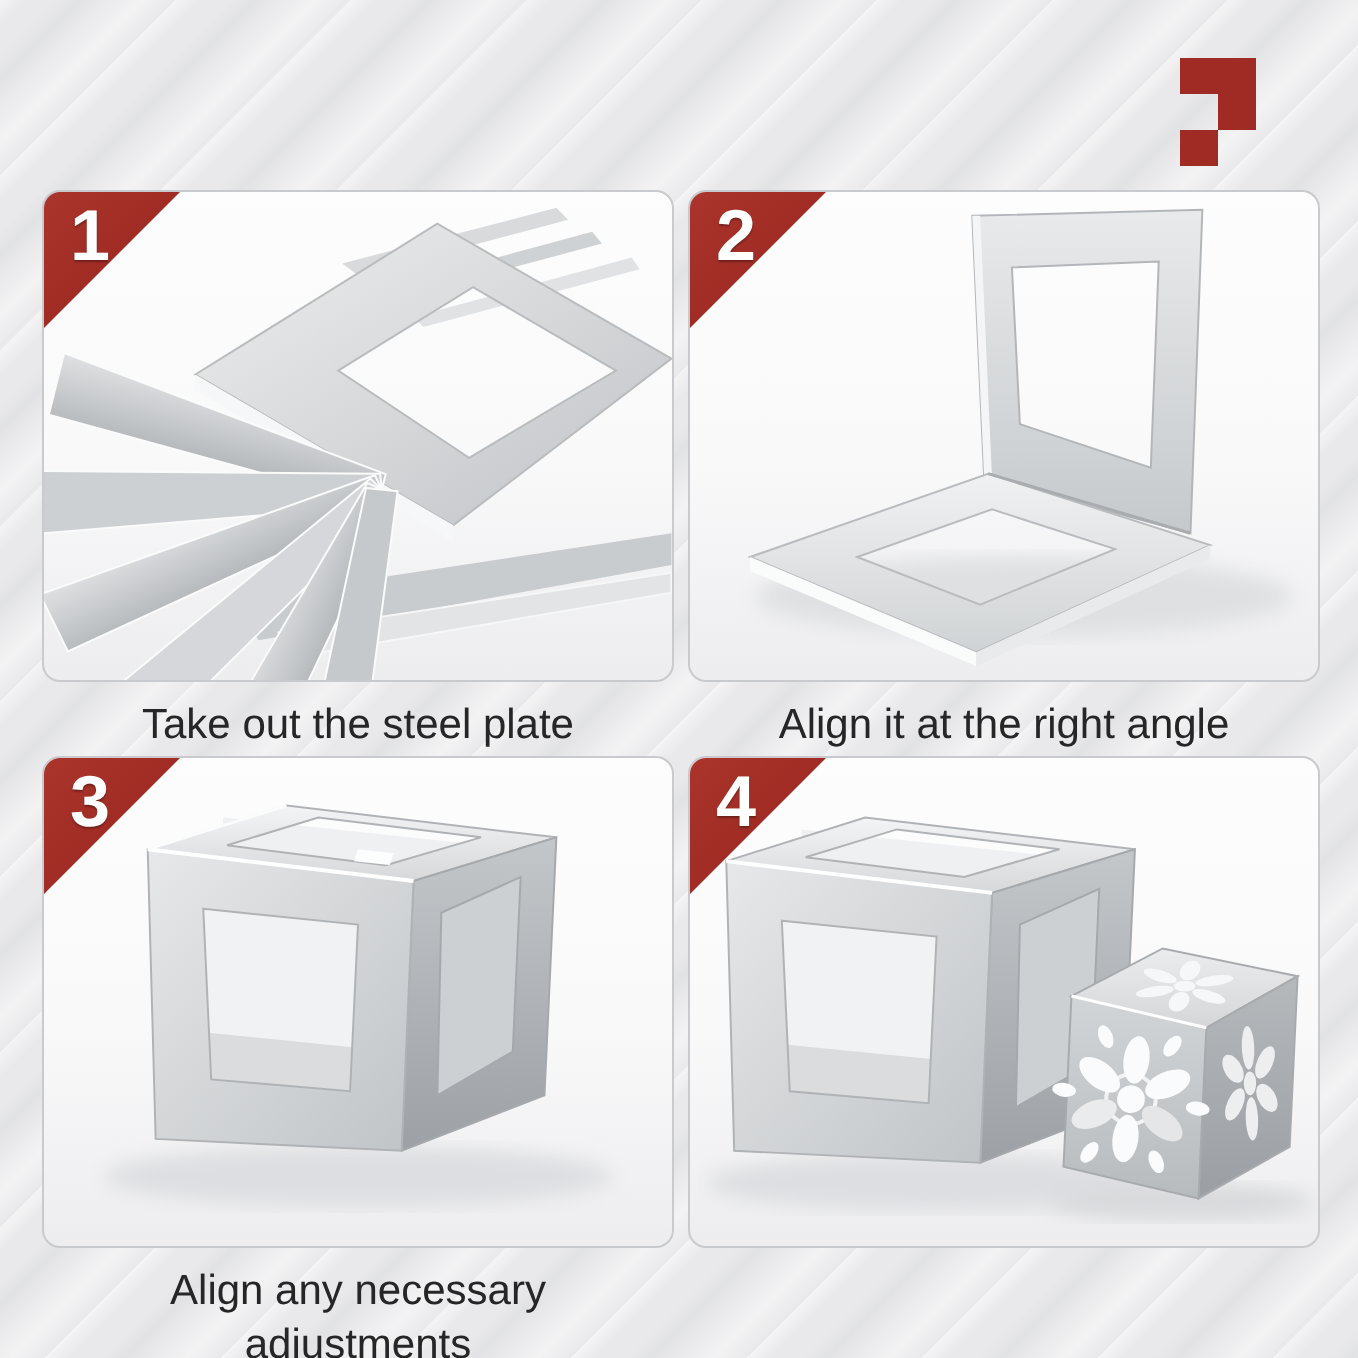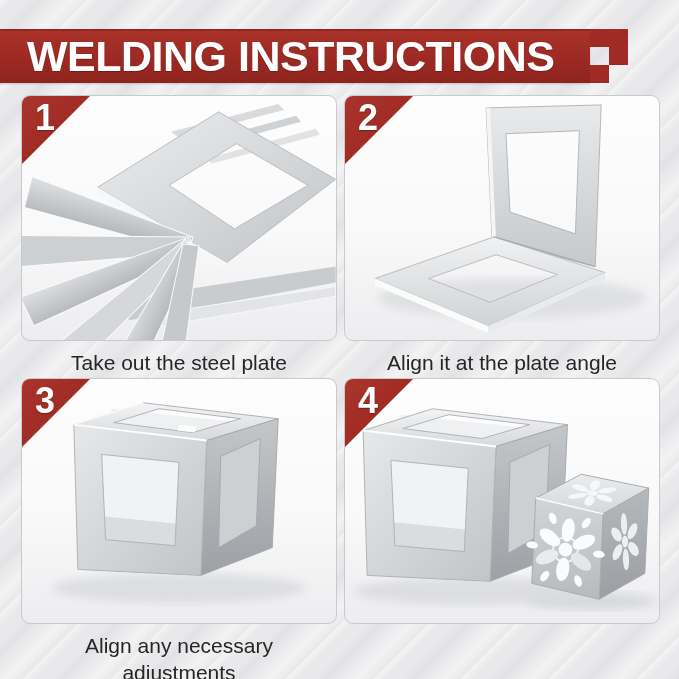--- a/index.html
+++ b/index.html
@@ -58,23 +58,20 @@
     margin:8px 14px 0;text-align:center;
     font-size:21px;line-height:27px;
     color:var(--color-caption-text,#262627);
   }
 </style>
 </head>
 <body>
 
 <div class="page">
 
-  <header class="banner">
-    <h1>WELDING INSTRUCTIONS</h1>
-  </header>
   <div class="checker">
     <div class="sq sq1"></div>
     <div class="sq sq2"></div>
     <div class="sq sq3"></div>
     <div class="sq sq4"></div>
   </div>
 
   <section class="step" id="step1">
     <div class="panel">
       <div class="badge">
@@ -142,21 +139,21 @@
           <path d="M142 12 L148 144 L152 145 L146 12 Z" fill="#F4F5F6"></path>
         </g>
         <g>
           <path fill-rule="evenodd" fill="url(#p2g)" stroke="#B9BCBE" stroke-width="1" d="M30 184 L150 142 L262 178 L144 232 Z M84 184 L152 160 L214 180 L146 208 Z"></path>
           <path d="M30 184 L144 232 L144 239 L30 191 Z" fill="#FAFBFB"></path>
           <path d="M144 232 L262 178 L262 185 L144 239 Z" fill="#E8EAEB"></path>
           <path d="M150 142 L252 172" stroke="#A9ACAF" stroke-width="1.5" fill="none"></path>
         </g>
       </svg>
     </div>
-    <p class="caption">Align it at the plate angle</p>
+    <p class="caption">Align it at the right angle</p>
   </section>
 
   <section class="step" id="step3">
     <div class="panel">
       <div class="badge">
         <span>3</span>
       </div>
       <svg viewBox="0 0 316 246" role="img" aria-label="assembled-cube-frame">
         <defs>
           <linearGradient id="gTop" x1="0" y1="0" x2="0" y2="1">

